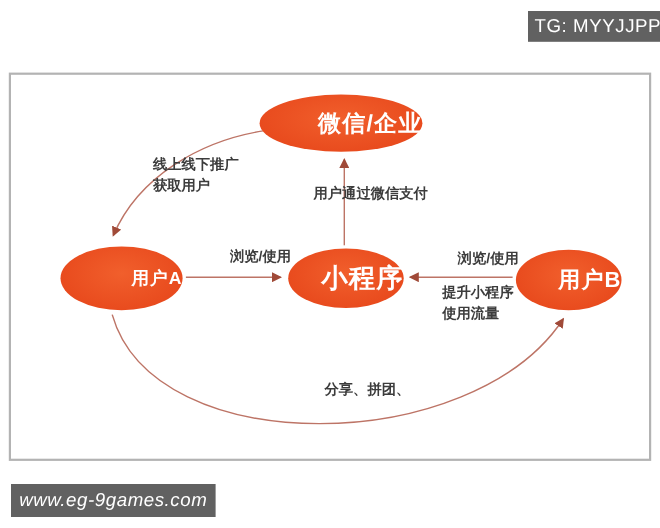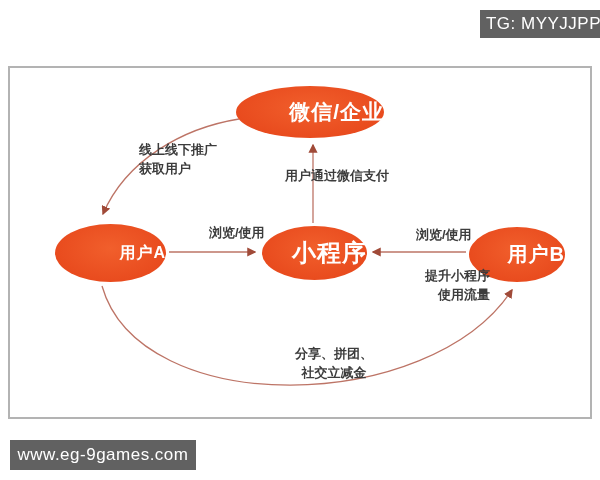--- a/index.html
+++ b/index.html
@@ -17,21 +17,21 @@
   .page{
     position:relative;width:600px;height:480px;background:#ffffff;overflow:hidden;
     font-family:"Liberation Sans","DejaVu Sans",sans-serif;
   }
   .badge{
     position:absolute;display:flex;align-items:center;justify-content:center;
     background:var(--badge-bg);color:var(--badge-text);
     font-size:17px;letter-spacing:0.5px;white-space:nowrap;
   }
   .badge-top{left:480px;top:10px;width:127px;height:28px;}
-  .badge-bottom{left:10px;top:440px;width:186px;height:30px;}
+  .badge-bottom{left:10px;top:440px;width:186px;height:30px;font-style:italic;}
   .frame{
     position:absolute;left:8px;top:66px;width:580px;height:349px;
     border:2px solid var(--frame-border);background:#ffffff;
   }
   svg.wires{position:absolute;left:0;top:0;width:600px;height:480px;pointer-events:none;}
   svg.wires path.wire{fill:none;stroke:var(--arrow-color);stroke-width:1.3;}
   .node{
     position:absolute;display:flex;align-items:center;justify-content:flex-end;
     border-radius:50%;
     background:radial-gradient(ellipse at 50% 42%,var(--node-fill-light) 0%,var(--node-fill) 75%);
@@ -42,21 +42,21 @@
   .node-mini{left:262px;top:226px;width:105px;height:54px;font-size:24px;}
   .node-userb{left:469px;top:227px;width:96px;height:55px;font-size:20px;}
   .edge-label{
     position:absolute;color:var(--label-text);font-size:13px;font-weight:600;
     line-height:1.45;white-space:nowrap;margin-left:26px;
   }
   .lbl-promo{left:113px;top:141px;text-align:left;}
   .lbl-pay{left:259px;top:167px;}
   .lbl-browse-a{left:183px;top:224px;}
   .lbl-browse-b{left:390px;top:226px;}
-  .lbl-boost{left:376px;top:267px;width:88px;text-align:right;}
+  .lbl-boost{left:376px;top:257px;width:88px;text-align:left;}
   .lbl-share{left:253px;top:345px;width:110px;text-align:center;}
 </style>
 </head>
 <body>
 
 <div class="page">
 
   <div class="badge badge-top">TG: MYYJJPP</div>
 
   <div class="frame"></div>
@@ -104,18 +104,17 @@
     <div>浏览/使用</div>
   </div>
 
   <div class="edge-label lbl-boost">
     <div>提升小程序</div>
     <div>使用流量</div>
   </div>
 
   <div class="edge-label lbl-share">
     <div>分享、拼团、</div>
-    <div>社交立减金</div>
   </div>
 
   <div class="badge badge-bottom">www.eg-9games.com</div>
 
 </div>
 
 </body></html>

